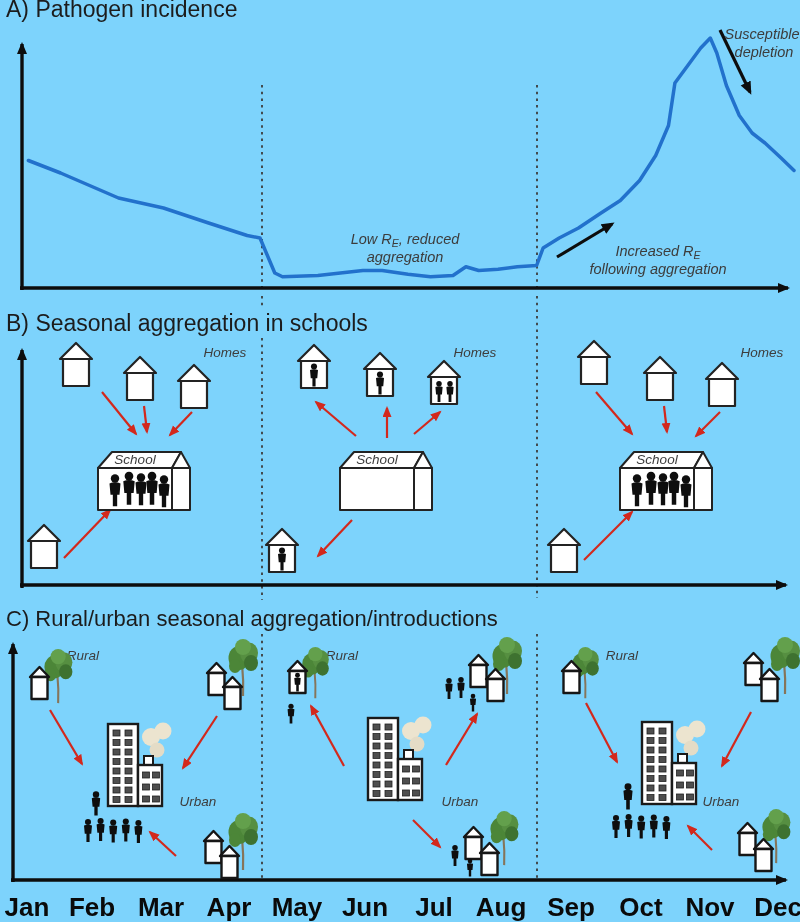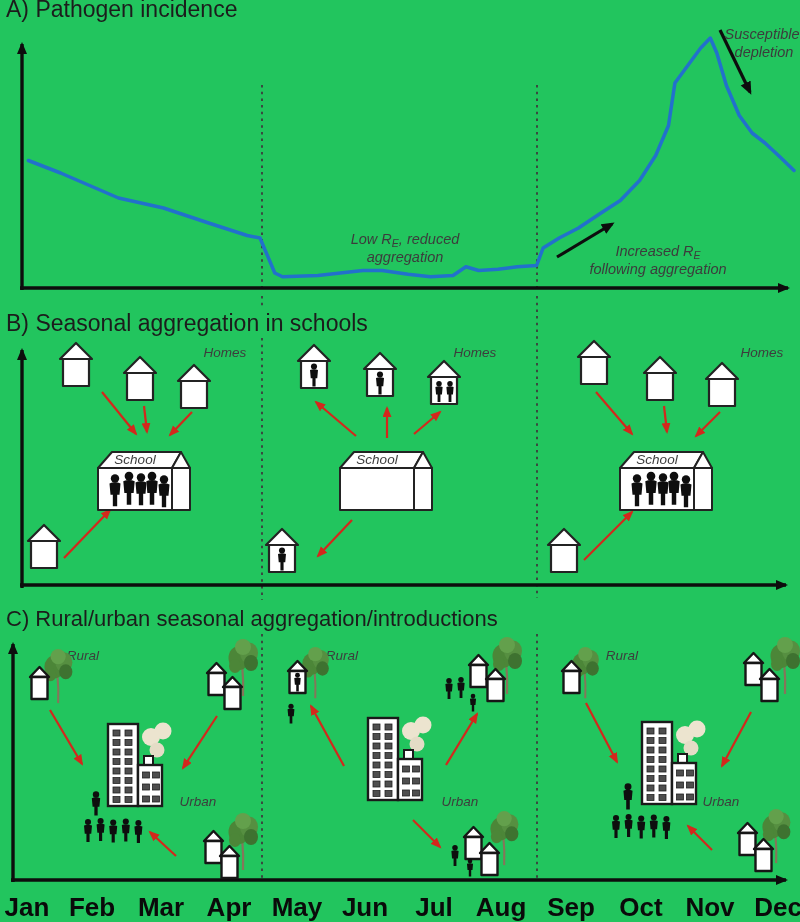--- a/index.html
+++ b/index.html
@@ -1,16 +1,16 @@
 <!DOCTYPE html>
 <html style="--curve-blue: #2271cc; --arrow-red: #d3281c; --axis-black: #0d0d0d; --tree-green: #4c8638; --smoke-beige: #ece4cf;"><head>
 <meta charset="utf-8">
 <style>
   html,body{margin:0;padding:0;background:#fff;}
-  .canvas{position:relative;width:800px;height:922px;background:#22c55e;overflow:hidden;
+  .canvas{position:relative;width:800px;height:922px;background:#7dd3fc;overflow:hidden;
           font-family:"Liberation Sans",sans-serif;}
   svg{display:block;}
   .ptitle{font:400 23px "Liberation Sans",sans-serif;fill:#1c1c1c;}
   .ptitle-c{font:400 22px "Liberation Sans",sans-serif;fill:#1c1c1c;}
   .ann{font:italic 14.5px "Liberation Sans",sans-serif;fill:#3c3c3c;}
   .small-label{font:italic 13.5px "Liberation Sans",sans-serif;fill:#3d3d3d;}
   .month{font:700 26px "Liberation Sans",sans-serif;fill:#0a0a0a;}
   .curve{fill:none;stroke:var(--curve-blue,#2271cc);stroke-width:3.5;stroke-linejoin:round;stroke-linecap:round;}
   .axis{stroke:var(--axis-black,#0d0d0d);stroke-width:3.4;fill:none;}
   .dotted{stroke:#3c3c3c;stroke-width:1.8;stroke-dasharray:2.5 4.2;fill:none;}

